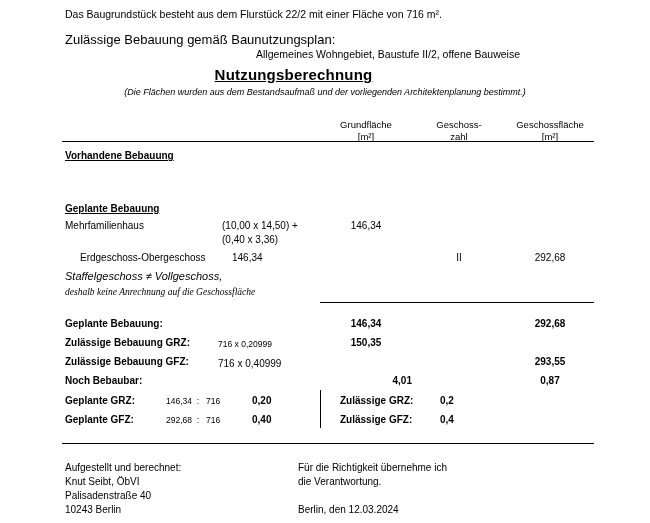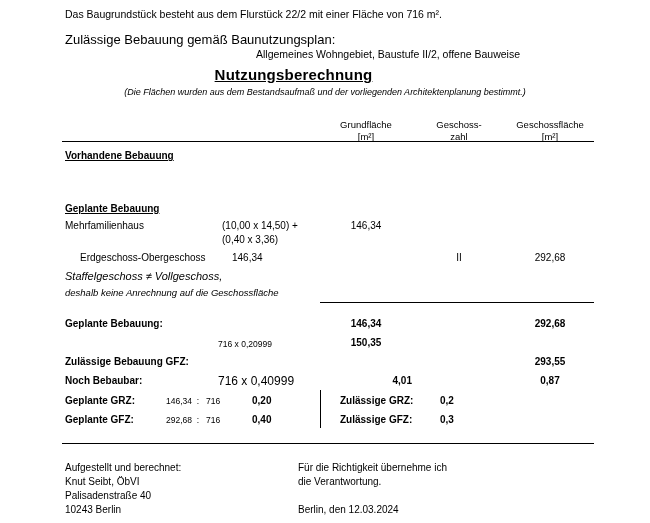--- a/index.html
+++ b/index.html
@@ -153,35 +153,36 @@
   <div class="cell cell-l" style="left:222px; top:220px; width:110px;">(10,00 x 14,50) +</div>
   <div class="cell cell-l" style="left:222px; top:234px; width:110px;">(0,40 x 3,36)</div>
   <div class="cell cell-c" style="left:320px; top:220px; width:92px;">146,34</div>
 
   <div class="row-label" style="left:80px; top:252px;">Erdgeschoss-Obergeschoss</div>
   <div class="cell cell-l" style="left:232px; top:252px; width:90px;">146,34</div>
   <div class="cell cell-c" style="left:420px; top:252px; width:78px;">II</div>
   <div class="cell cell-c" style="left:500px; top:252px; width:100px;">292,68</div>
 
   <div class="row-label italic" style="top:270px; font-size:11px;">Staffelgeschoss ≠ Vollgeschoss,</div>
-  <div class="row-label italic" style="top:287px; font-size:9.5px;">deshalb keine Anrechnung auf die Geschossfläche</div>
+  <div class="row-label italic" style="top:287px; font-size:9.5px;font-family:Liberation Serif, serif;">deshalb keine Anrechnung auf die Geschossfläche</div>
 
   <div class="rule rule-mid"></div>
 
   <div class="row-label bold" style="top:318px;">Geplante Bebauung:</div>
   <div class="cell cell-l" style="left:218px; top:319px; width:110px; font-size:8.5px;"></div>
   <div class="cell cell-c bold" style="left:320px; top:318px; width:92px;">146,34</div>
   <div class="cell cell-c bold" style="left:500px; top:318px; width:100px;">292,68</div>
 
+  <div class="row-label bold" style="top:337px;">Zulässige Bebauung GRZ:</div>
   <div class="cell cell-l" style="left:218px; top:339px; width:110px; font-size:8.5px;">716 x 0,20999</div>
   <div class="cell cell-c bold" style="left:320px; top:337px; width:92px;">150,35</div>
   <div class="cell cell-c bold" style="left:500px; top:337px; width:100px;"></div>
 
   <div class="row-label bold" style="top:356px;">Zulässige Bebauung GFZ:</div>
-  <div class="cell cell-l" style="left:218px; top:358px; width:110px; font-size:12px;margin-top:16px;">716 x 0,40999</div>
+  <div class="cell cell-l" style="left:218px; top:358px; width:110px; font-size:10px;">716 x 0,40999</div>
   <div class="cell cell-c bold" style="left:320px; top:356px; width:92px;"></div>
   <div class="cell cell-c bold" style="left:500px; top:356px; width:100px;">293,55</div>
 
   <div class="row-label bold" style="top:375px;">Noch Bebaubar:</div>
   <div class="cell cell-l" style="left:218px; top:377px; width:110px; font-size:8.5px;"></div>
   <div class="cell cell-c bold" style="left:320px; top:375px; width:92px;text-align:right;">4,01</div>
   <div class="cell cell-c bold" style="left:500px; top:375px; width:100px;">0,87</div>
 
   <div class="vrule"></div>
 
@@ -192,21 +193,21 @@
   <div class="cell cell-l bold" style="left:252px; top:395px; width:50px;">0,20</div>
   <div class="cell cell-l bold" style="left:340px; top:395px; width:120px;">Zulässige GRZ:</div>
   <div class="cell cell-l bold" style="left:440px; top:395px; width:50px;">0,2</div>
 
   <div class="row-label bold" style="top:414px;">Geplante GFZ:</div>
   <div class="cell" style="left:150px; top:415px; width:42px; font-size:8.5px;">292,68</div>
   <div class="cell cell-c" style="left:192px; top:415px; width:12px; font-size:8.5px;">:</div>
   <div class="cell cell-l" style="left:206px; top:415px; width:32px; font-size:8.5px;">716</div>
   <div class="cell cell-l bold" style="left:252px; top:414px; width:50px;">0,40</div>
   <div class="cell cell-l bold" style="left:340px; top:414px; width:120px;">Zulässige GFZ:</div>
-  <div class="cell cell-l bold" style="left:440px; top:414px; width:50px;">0,3</div>
+  <div class="cell cell-l bold" style="left:440px; top:414px; width:50px;">0,4</div>
 
   <div class="rule rule-bottom"></div>
 
   <div class="sig-left" style="top:462px;">Aufgestellt und berechnet:</div>
   <div class="sig-left" style="top:476px;">Knut Seibt, ÖbVI</div>
   <div class="sig-left" style="top:490px;">Palisadenstraße 40</div>
   <div class="sig-left" style="top:504px;">10243 Berlin</div>
 
   <div class="sig-right" style="top:462px;">Für die Richtigkeit übernehme ich</div>
   <div class="sig-right" style="top:476px;">die Verantwortung.</div>

